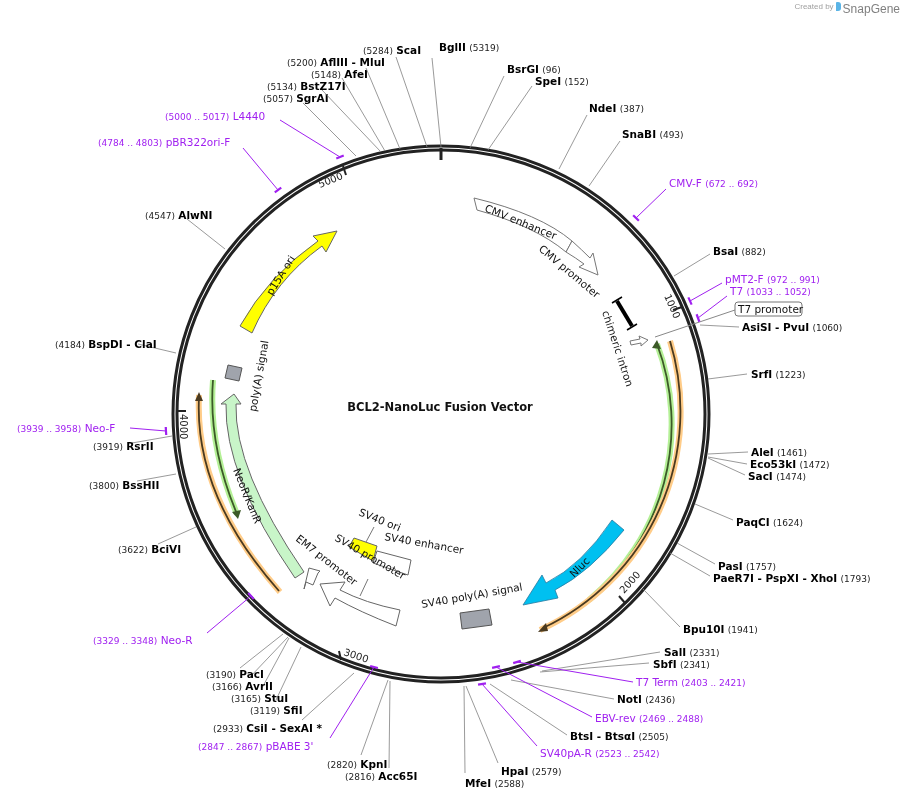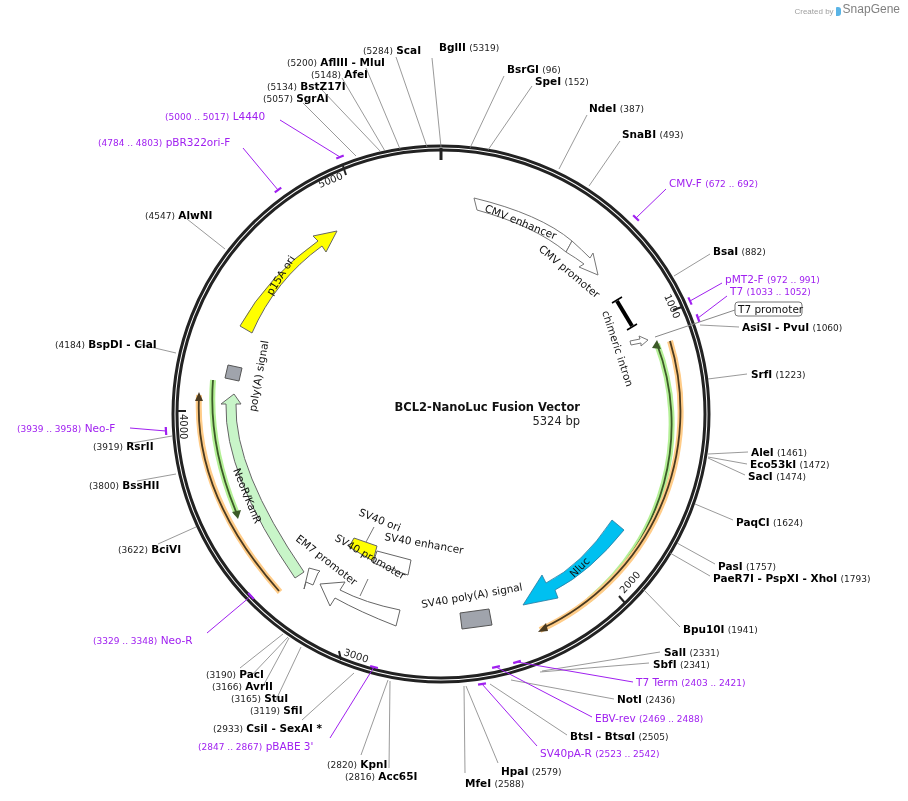--- a/index.html
+++ b/index.html
@@ -1,23 +1,23 @@
 <!DOCTYPE html>
 <html><head>
 <meta charset="utf-8">
 <style>
   html, body { margin: 0; padding: 0; background: #ffffff; }
   body { width: 908px; height: 801px; position: relative; overflow: hidden;
          font-family: "DejaVu Sans", sans-serif; }
   #map { position: absolute; left: 0; top: 0; }
   .credit { position: absolute; right: 8px; top: 2px; font-size: 8px; color: #a0a0a0;
-            font-family: "Liberation Sans", sans-serif; display: flex; align-items: flex-end; gap: 2px; }
+            font-family: "Liberation Sans", sans-serif; display: flex; align-items: flex-start; gap: 2px; }
   .credit .brand { font-size: 12px; color: #808080; }
   .credit .logo { display: inline-block; width: 5px; height: 9px; background: #5ab4e6; border-radius: 1px 3px 3px 0; }
-  .title-block { position: absolute; left: 300px; top: 400px; width: 280px; text-align: right; }
+  .title-block { position: absolute; left: 300px; top: 400px; width: 280px; text-align: center; }
   .title-block .name { font-weight: bold; font-size: 11.5px; color: #111; }
   .title-block .size { font-size: 11.5px; color: #222; margin-top: 0px; }
 </style>
 </head>
 <body>
 
 <div class="credit">
   <span>Created by</span>
   <span class="logo"></span>
   <span class="brand">SnapGene</span>
@@ -354,14 +354,13 @@
       <g>
         <line x1="280" y1="120" x2="340" y2="157" stroke="#a020f0" stroke-width="1"></line>
         <line x1="336.27717012273166" y1="158.4630576560471" x2="343.72282987726834" y2="155.5369423439529" stroke="#a020f0" stroke-width="2.2"></line>
         <text x="165" y="120" fill="#a020f0" font-size="10.5"><tspan font-size="9">(5000 .. 5017)</tspan><tspan>   </tspan><tspan>L4440</tspan></text>
       </g>
     </g>
 </svg>
 
 <div class="title-block">
   <div class="name">BCL2-NanoLuc Fusion Vector</div>
-  <div class="size">5324 bp</div>
 </div>
 
 </body></html>

